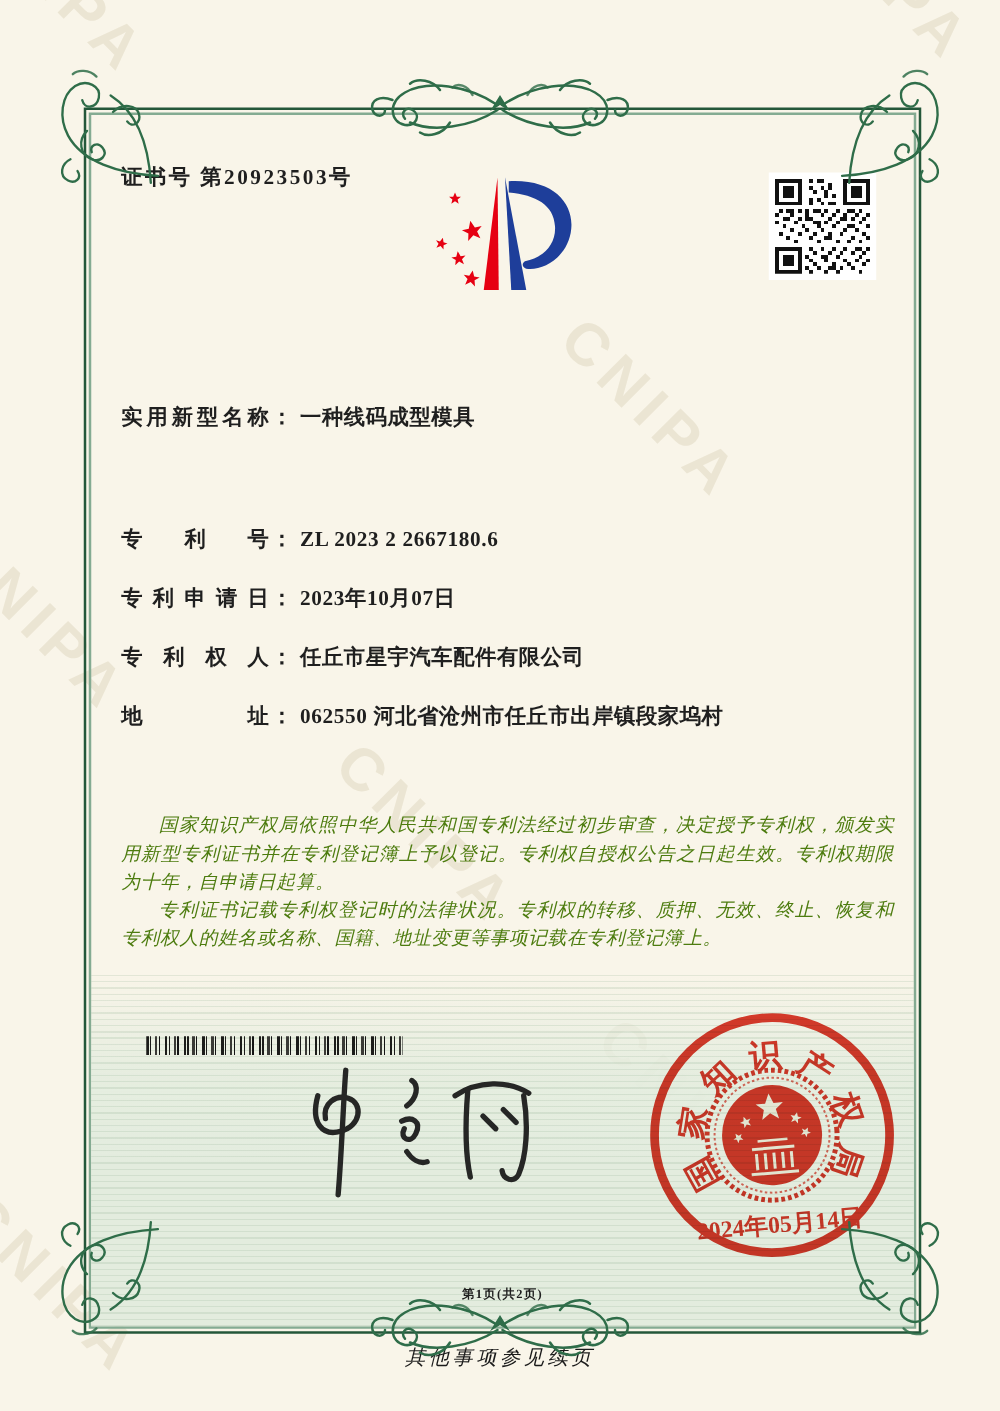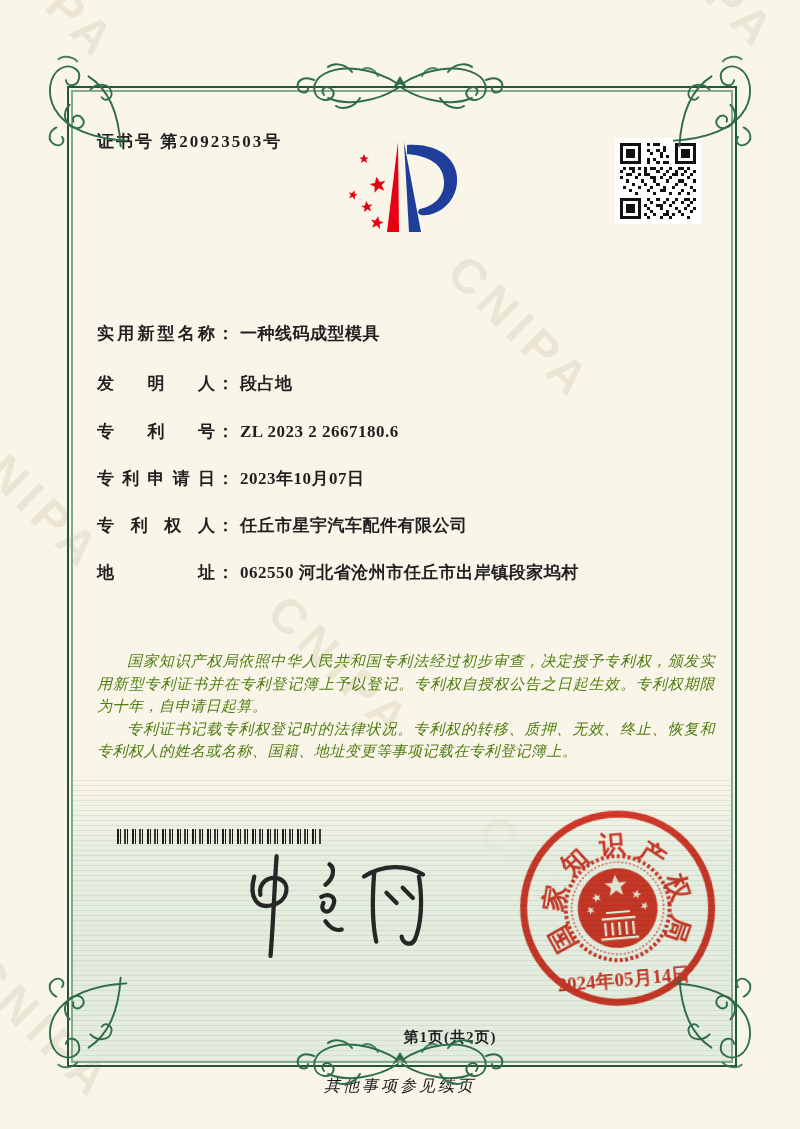--- a/index.html
+++ b/index.html
@@ -60,21 +60,21 @@
       #3a3a36 7px 9px, rgba(0,0,0,0) 9px 10px,
       #141414 10px 11px, rgba(0,0,0,0) 11px 15px);
   }
   .signer{
     position:absolute; left:44px; top:793px; z-index:2;
     font-family:"Liberation Sans","DejaVu Sans",sans-serif;
     font-size:17px; font-weight:700; color:#2a2a2a; letter-spacing:3px; line-height:37px;
   }
   .sig{position:absolute; left:150px; top:750px; width:215px; height:122px; z-index:2;}
   .seal{position:absolute; left:438px; top:716px; width:216px; height:208px; z-index:3; transform:rotate(-5deg); opacity:.95; mix-blend-mode:multiply;}
-  .page-info{position:absolute; left:0; top:936px; width:100%; text-align:center; font-size:15px; font-weight:600; letter-spacing:1px; z-index:2;padding-left:48px;}
+  .page-info{position:absolute; left:0; top:936px; width:100%; text-align:center; font-size:10px; font-weight:600; letter-spacing:1px; z-index:2;}
   .continuation{
     position:absolute; left:0; top:1076px; width:100%; text-align:center;
     font-size:16px; font-style:italic; letter-spacing:3px; color:#1a1a1a; z-index:2;
   }
   .orn{position:absolute; z-index:4; color:#2f6d49; pointer-events:none;}
   .orn-tc{left:290px; top:58px; width:220px; height:56px;}
   .orn-bc{left:290px; top:1034px; width:220px; height:56px;}
   .orn-tl{left:28px; top:48px; width:104px; height:104px;}
   .orn-tr{left:668px; top:48px; width:104px; height:104px; transform:scale(-1,1);}
   .orn-bl{left:28px; top:972px; width:104px; height:104px; transform:scale(1,-1);}
@@ -164,23 +164,20 @@
           M9,21h1v1h-1z M13,21h1v1h-1z M18,21h1v1h-1z M21,21h1v1h-1z M24,21h1v1h-1z
           M10,22h1v1h-1z M15,22h1v1h-1z M19,22h1v1h-1z M23,22h1v1h-1z
           M8,23h1v1h-1z M11,23h1v1h-1z M14,23h2v1h-2z M17,23h1v1h-1z M20,23h1v1h-1z
           M9,24h1v1h-1z M13,24h1v1h-1z M16,24h1v1h-1z M22,24h1v1h-1z"></path>
         </g>
       </svg>
 
 
       <div class="f-row r1">
         <span class="f-label">实用新型名称</span><span class="f-colon">：</span><span class="f-value">一种线码成型模具</span>
-      </div>
-      <div class="f-row r2">
-        <span class="f-label">发明人</span><span class="f-colon">：</span><span class="f-value">段占地</span>
       </div>
       <div class="f-row r3">
         <span class="f-label">专利号</span><span class="f-colon">：</span><span class="f-value">ZL 2023 2 2667180.6</span>
       </div>
       <div class="f-row r4">
         <span class="f-label">专利申请日</span><span class="f-colon">：</span><span class="f-value">2023年10月07日</span>
       </div>
       <div class="f-row r5">
         <span class="f-label">专利权人</span><span class="f-colon">：</span><span class="f-value">任丘市星宇汽车配件有限公司</span>
       </div>

